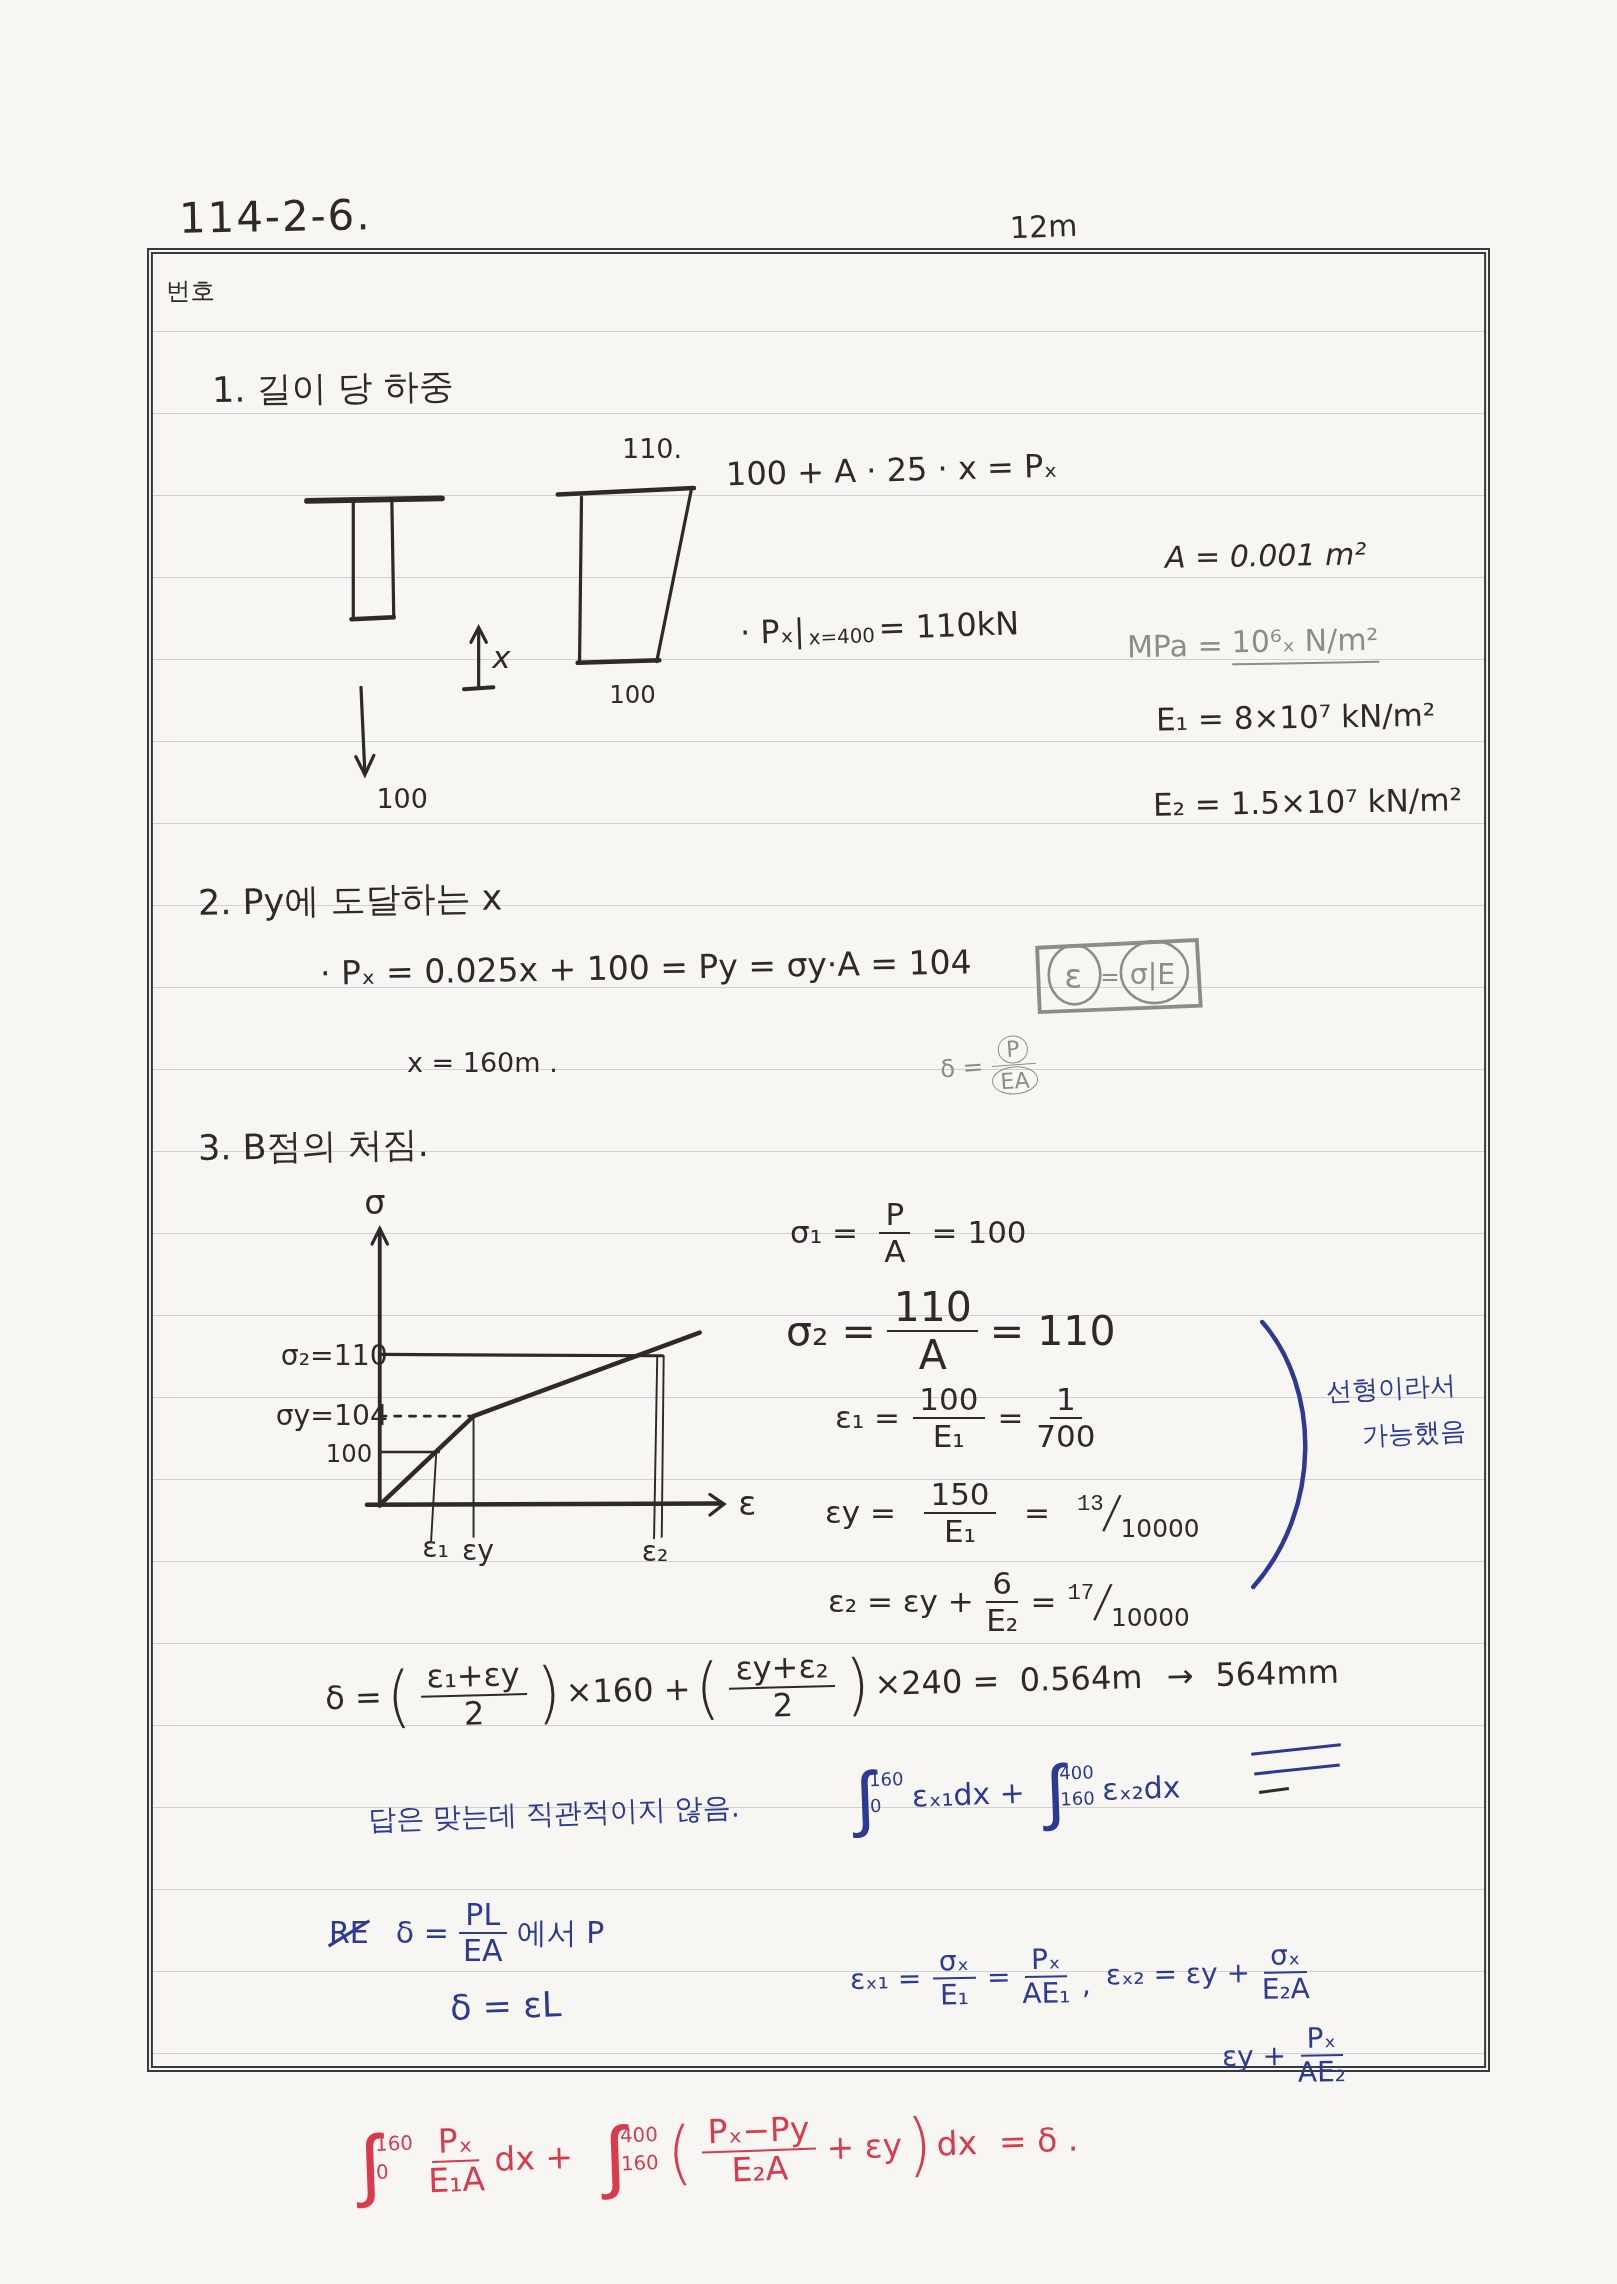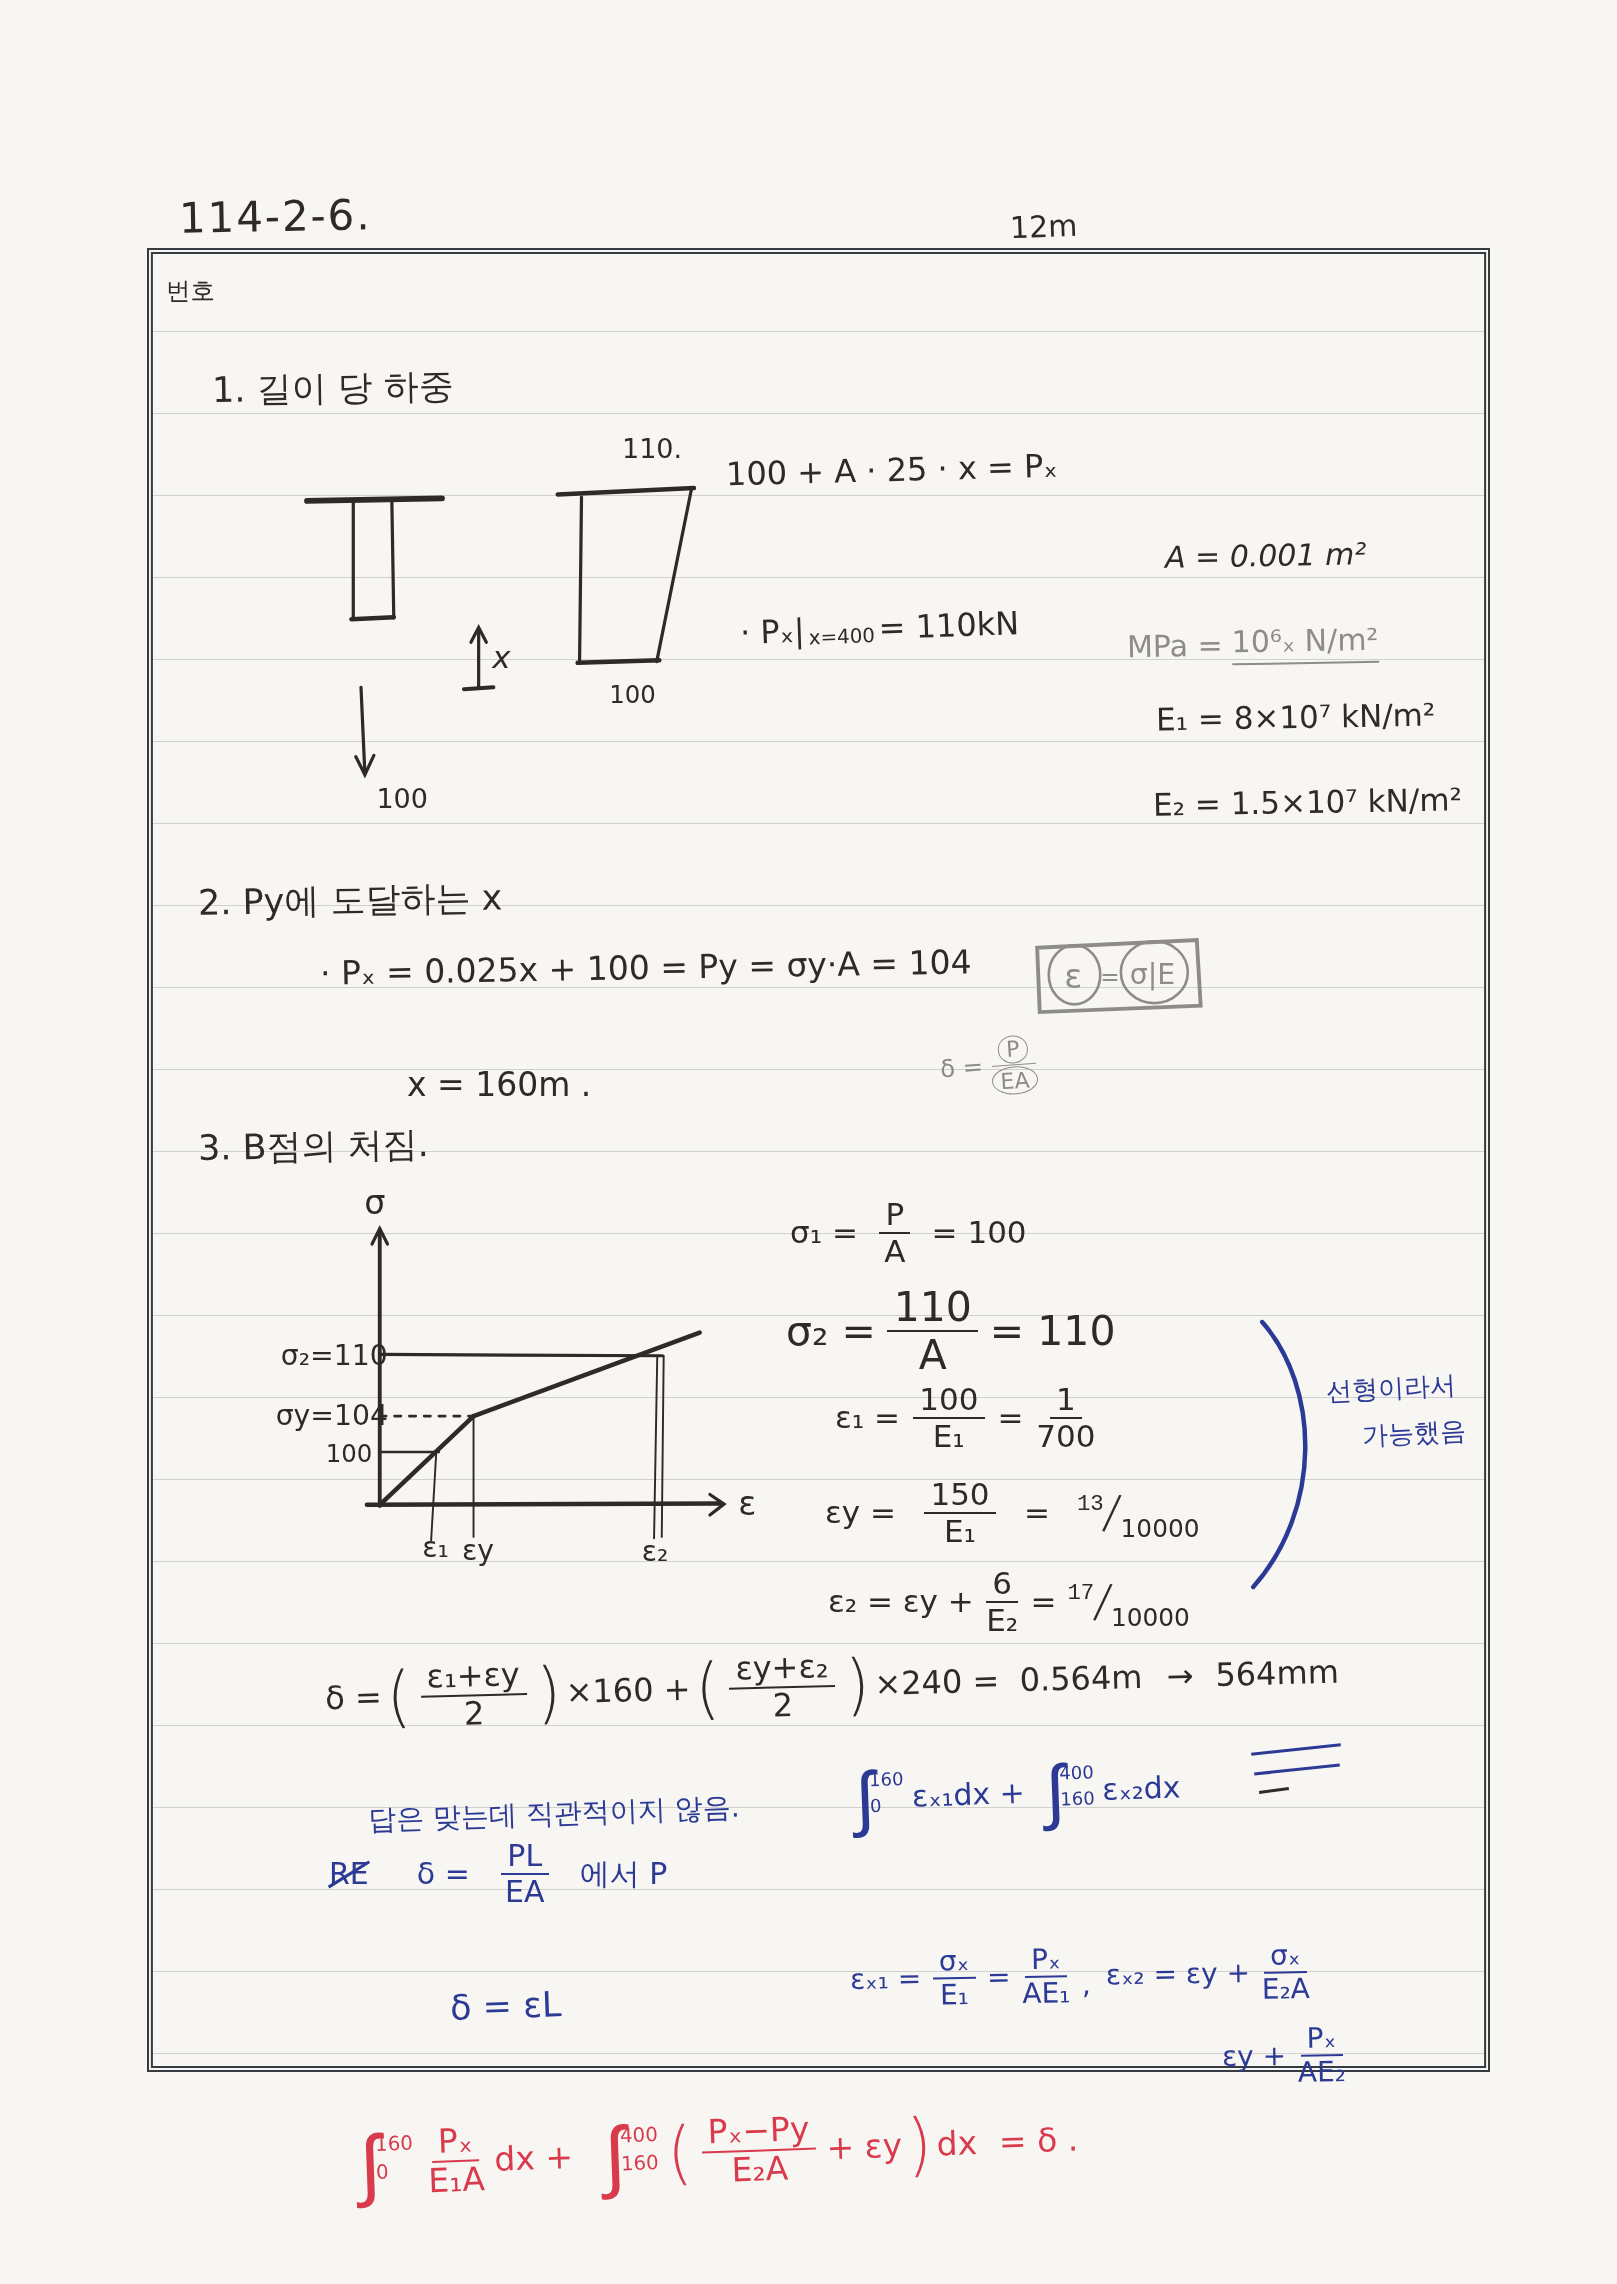--- a/index.html
+++ b/index.html
@@ -99,21 +99,21 @@
   <span style="border-bottom:2.6px solid currentColor;padding-bottom:3.9px;">10⁶ₓ N/m²</span>
 </div>
 
 <div class="hw ink" style="left:1156px;top:700px;font-size:31px;transform:rotate(-1deg);">E₁ = 8×10⁷  kN/m²</div>
 <div class="hw ink" style="left:1153px;top:785px;font-size:31px;transform:rotate(-1deg);">E₂ = 1.5×10⁷  kN/m²</div>
 
 <div class="hw ink" style="left:198px;top:880px;font-size:35px;transform:rotate(-1deg);">2.   Py에 도달하는  x</div>
 
 <div class="hw ink" style="left:320px;top:949px;font-size:33px;transform:rotate(-1deg);">·  Pₓ = 0.025x + 100 =  Py =  σy·A = 104</div>
 
-<div class="hw ink" style="left:407px;top:1047px;font-size:33px;margin-top:19px;">x = 160m .</div>
+<div class="hw ink" style="left:407px;top:1047px;font-size:27px;">x = 160m .</div>
 
 <svg style="position:absolute;left:1028px;top:931px;" width="187" height="103" viewBox="0 0 290 160">
   <g stroke="#8e8c88" fill="none" stroke-linecap="round">
     <path d="M14,26 L262,14 L268,116 L18,126 Z" stroke-width="6"></path>
     <ellipse cx="72" cy="68" rx="40" ry="46" stroke-width="4"></ellipse>
     <ellipse cx="196" cy="64" rx="52" ry="48" stroke-width="4"></ellipse>
   </g>
   <text x="56" y="88" font-size="52" fill="#8e8c88">ε</text>
   <text x="112" y="84" font-size="36" fill="#8e8c88">=</text>
   <text x="158" y="82" font-size="44" fill="#8e8c88">σ|E</text>
@@ -259,21 +259,21 @@
   <span class="intg" style="margin-left:16.7px;">
       <span class="isym">∫</span>
     <span class="ib">
         <span class="bt">400</span>
         <span class="bb">160</span>
       </span>
     </span>
   <span>εₓ₂dx</span>
 </div>
 
-<div class="hw blue row" style="left:329px;top:1840px;font-size:30px;gap:26px;justify-content:space-between;">
+<div class="hw blue row" style="left:329px;top:1899px;font-size:30px;gap:5px;justify-content:space-between;">
   <span class="slashed">RE</span>
   <span style="margin-left:22px;">δ =</span>
   <span class="frac">
       <span class="num">PL</span>
       <span class="den">EA</span>
     </span>
   <span>에서  P</span>
 </div>
 
 <div class="hw blue" style="left:450px;top:1986px;font-size:35px;transform:rotate(-2deg);">δ = εL</div>

